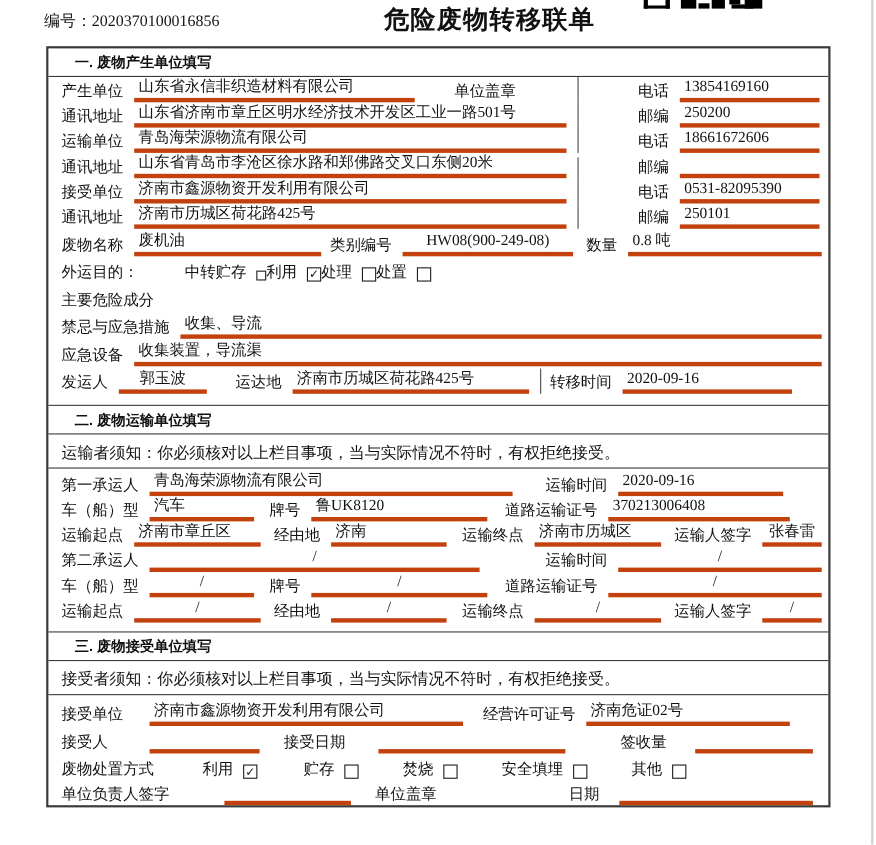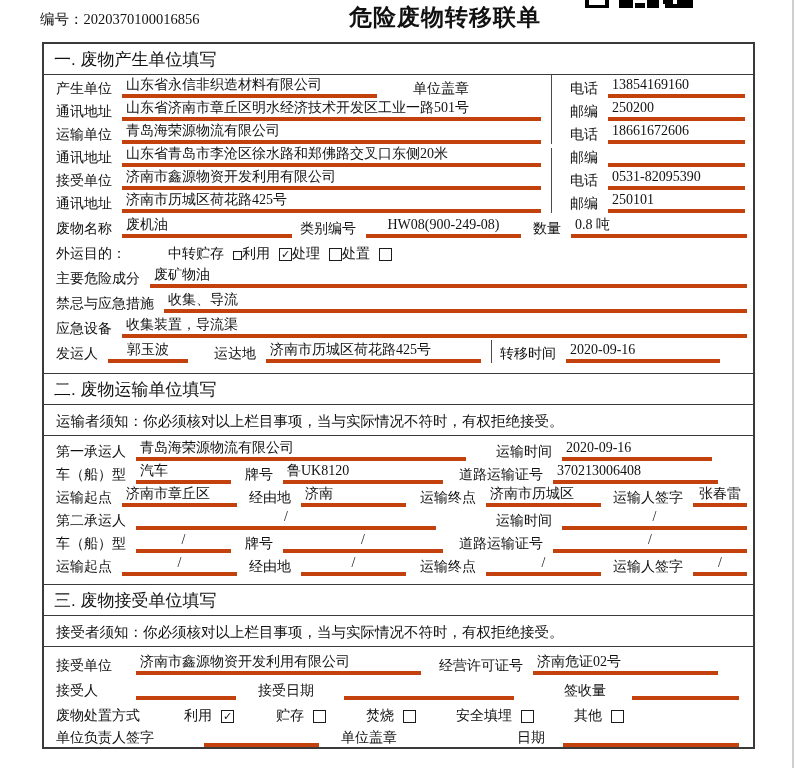--- a/index.html
+++ b/index.html
@@ -14,40 +14,40 @@
   
   .doc-header { position:relative; height:38px; }
   .serial { position:absolute; left:40px; top:10px; font-size:14.5px; white-space:nowrap; }
   .doc-title { display:inline-block; margin-left:94px; margin-top:2px; font-size:23px; font-weight:bold; letter-spacing:1px; }
   .doc-header { text-align:center; }
   .qr-frag { position:absolute; top:0; left:585px; width:112px; height:8px; }
 
   
   .form-box { margin:4px 39px 0 42px; width:713px; border:2px solid #3a3a3a; background:#fff; }
 
-  .sec-header { font-weight:normal; font-size:17px; padding:4px 10px 3px; border-bottom:1px solid #3a3a3a;
+  .sec-header { font-weight:bold; font-size:13px; padding:4px 24px 3px; border-bottom:1px solid #3a3a3a;
                 font-family:"Liberation Sans","DejaVu Sans",sans-serif; }
   .sec-header.mid { border-top:1px solid #3a3a3a; }
   .notice { padding:7px 12px 4px; border-bottom:1px solid #3a3a3a; font-size:14.5px; }
 
   .row { display:flex; align-items:flex-end; padding:0 0 0 12px; height:23px; line-height:19px; }
   .row.tall { height:25px; }
   .lbl { white-space:nowrap; margin-right:10px; }
   .val { border-bottom:4px solid #c2410c; padding:0 4px; white-space:nowrap; overflow:hidden; line-height:19px; min-height:19px; }
   .c { text-align:center; }
   .flex1 { flex:1; }
   .mr6{margin-right:6px;} .mr10{margin-right:10px;} .mr14{margin-right:14px;} .mr35{margin-right:35px;}
   .w80{width:80px;} .w95{width:95px;} .w100{width:100px;} .w105{width:105px;} .w115{width:115px;}
   .w150{width:150px;} .w155{width:155px;} .w160{width:160px;} .w170{width:170px;} .w215{width:215px;}
   .w255{width:255px;} .w285{width:285px;} .w300{width:300px;} .w330{width:330px;}
 
   
   .split { padding:0; }
   .cell-left { flex:1; display:flex; align-items:flex-end; padding-left:12px; }
-  .cell-right { width:202px; border-left:1px solid #4a4a4a; display:flex; align-items:flex-end; padding-left:18px; }
+  .cell-right { width:228px; border-left:1px solid #4a4a4a; display:flex; align-items:flex-end; padding-left:54px; }
   .cell-right .val { flex:1; margin-right:8px; }
   .seal { margin-left:36px; white-space:nowrap; }
 
   .s1-bottom { padding-bottom:10px; }
   .s2-rows { padding-bottom:8px; }
 
   
   .transfer-cell { width:235px; border-left:1px solid #4a4a4a; display:flex; align-items:flex-end; padding-left:8px; margin-left:10px; }
   .transfer-cell .val { flex:1; margin-right:6px; }
 
@@ -183,21 +183,20 @@
         <span class="cb"></span>
       </span>
       <span class="opt o4">
         <span>处置</span>
         <span class="cb"></span>
       </span>
     </div>
 
     <div class="row tall">
       <span class="lbl">主要危险成分</span>
-      <span class="val flex1 mr6">废矿物油</span>
     </div>
 
     <div class="row tall">
       <span class="lbl">禁忌与应急措施</span>
       <span class="val flex1 mr6">收集、导流</span>
     </div>
 
     <div class="row tall">
       <span class="lbl">应急设备</span>
       <span class="val flex1 mr6">收集装置，导流渠</span>

